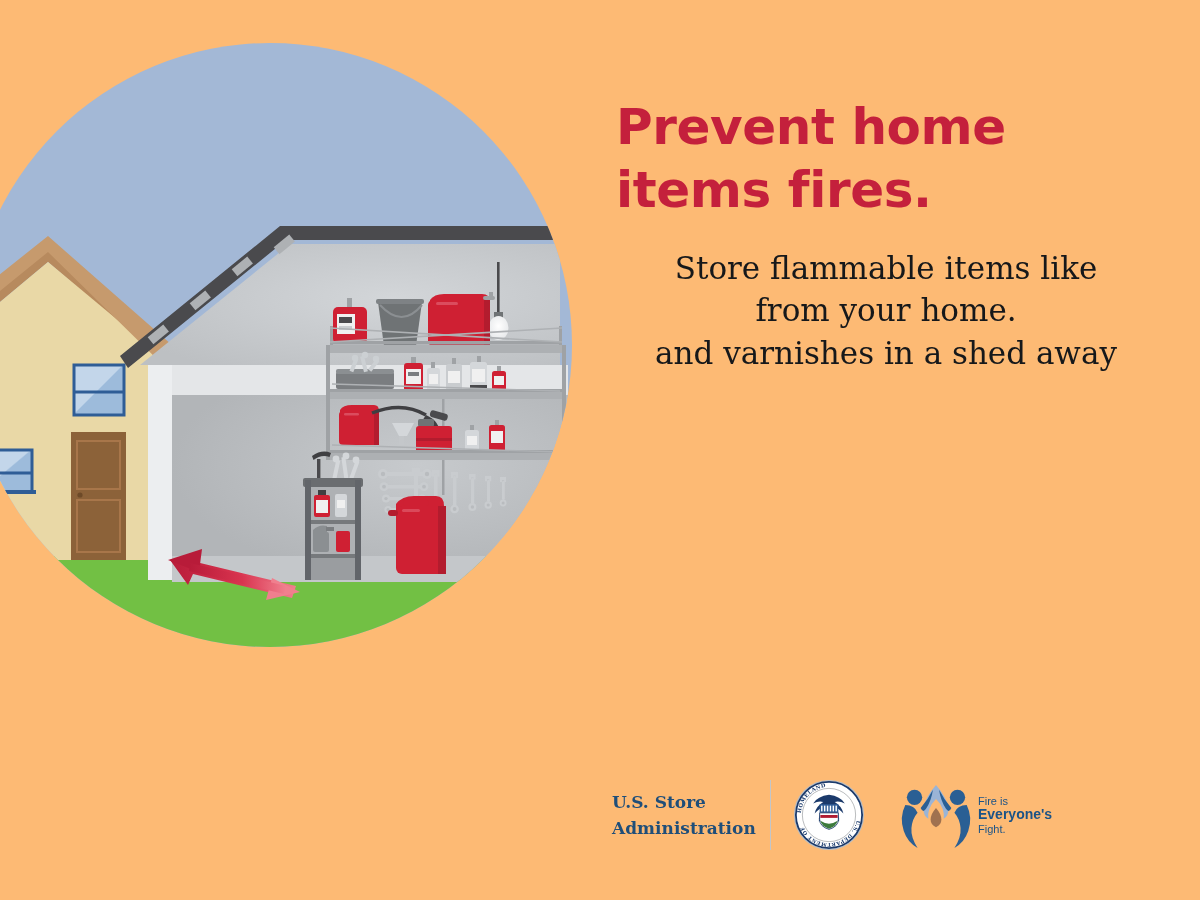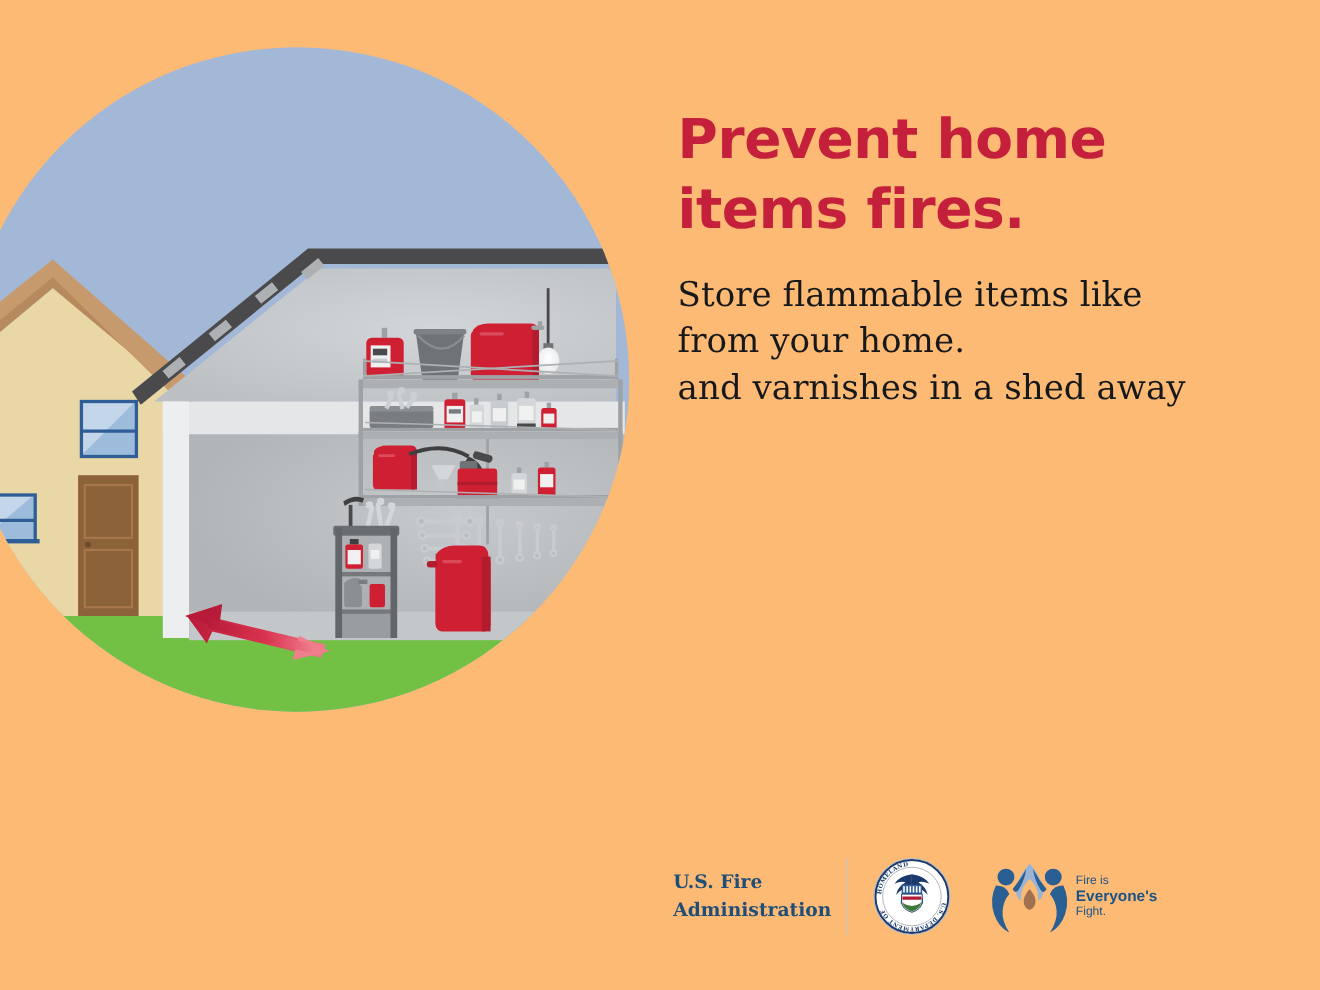--- a/index.html
+++ b/index.html
@@ -43,20 +43,21 @@
     letter-spacing: -0.4px;
     margin: 0 0 26px 0;
   }
   #headline .hl-line { display: block; }
   #body-copy {
     color: #16181a;
     font-family: "DejaVu Serif", serif;
     font-size: 31px;
     line-height: 1.37;
     margin: 0;
+    text-align: center;
   }
   #body-copy .bc-line { display: block; white-space: nowrap; }
 
   
   #footer {
     position: absolute;
     left: 612px;
     top: 770px;
     width: 560px;
     height: 90px;
@@ -474,21 +475,21 @@
     <p id="body-copy">
       <span class="bc-line">Store flammable items like</span>
       <span class="bc-line">from your home.</span>
       <span class="bc-line">and varnishes in a shed away</span>
     </p>
   </div>
 
   <div id="footer">
 
     <div id="usfa-lockup">
-      <span class="usfa-line">U.S. Fire</span>
+      <span class="usfa-line">U.S. Store</span>
       <span class="usfa-line">Administration</span>
     </div>
 
     <div id="footer-divider"></div>
 
     <svg id="dhs-seal" viewBox="0 0 100 100">
       <circle cx="50" cy="50" r="48" fill="#ffffff" stroke="#b9bcbf" stroke-width="1.5"></circle>
       <circle cx="50" cy="50" r="46" fill="none" stroke="#1b3a6b" stroke-width="2.5"></circle>
       <circle cx="50" cy="50" r="37" fill="#ffffff" stroke="#9fa2a5" stroke-width="1"></circle>
 

